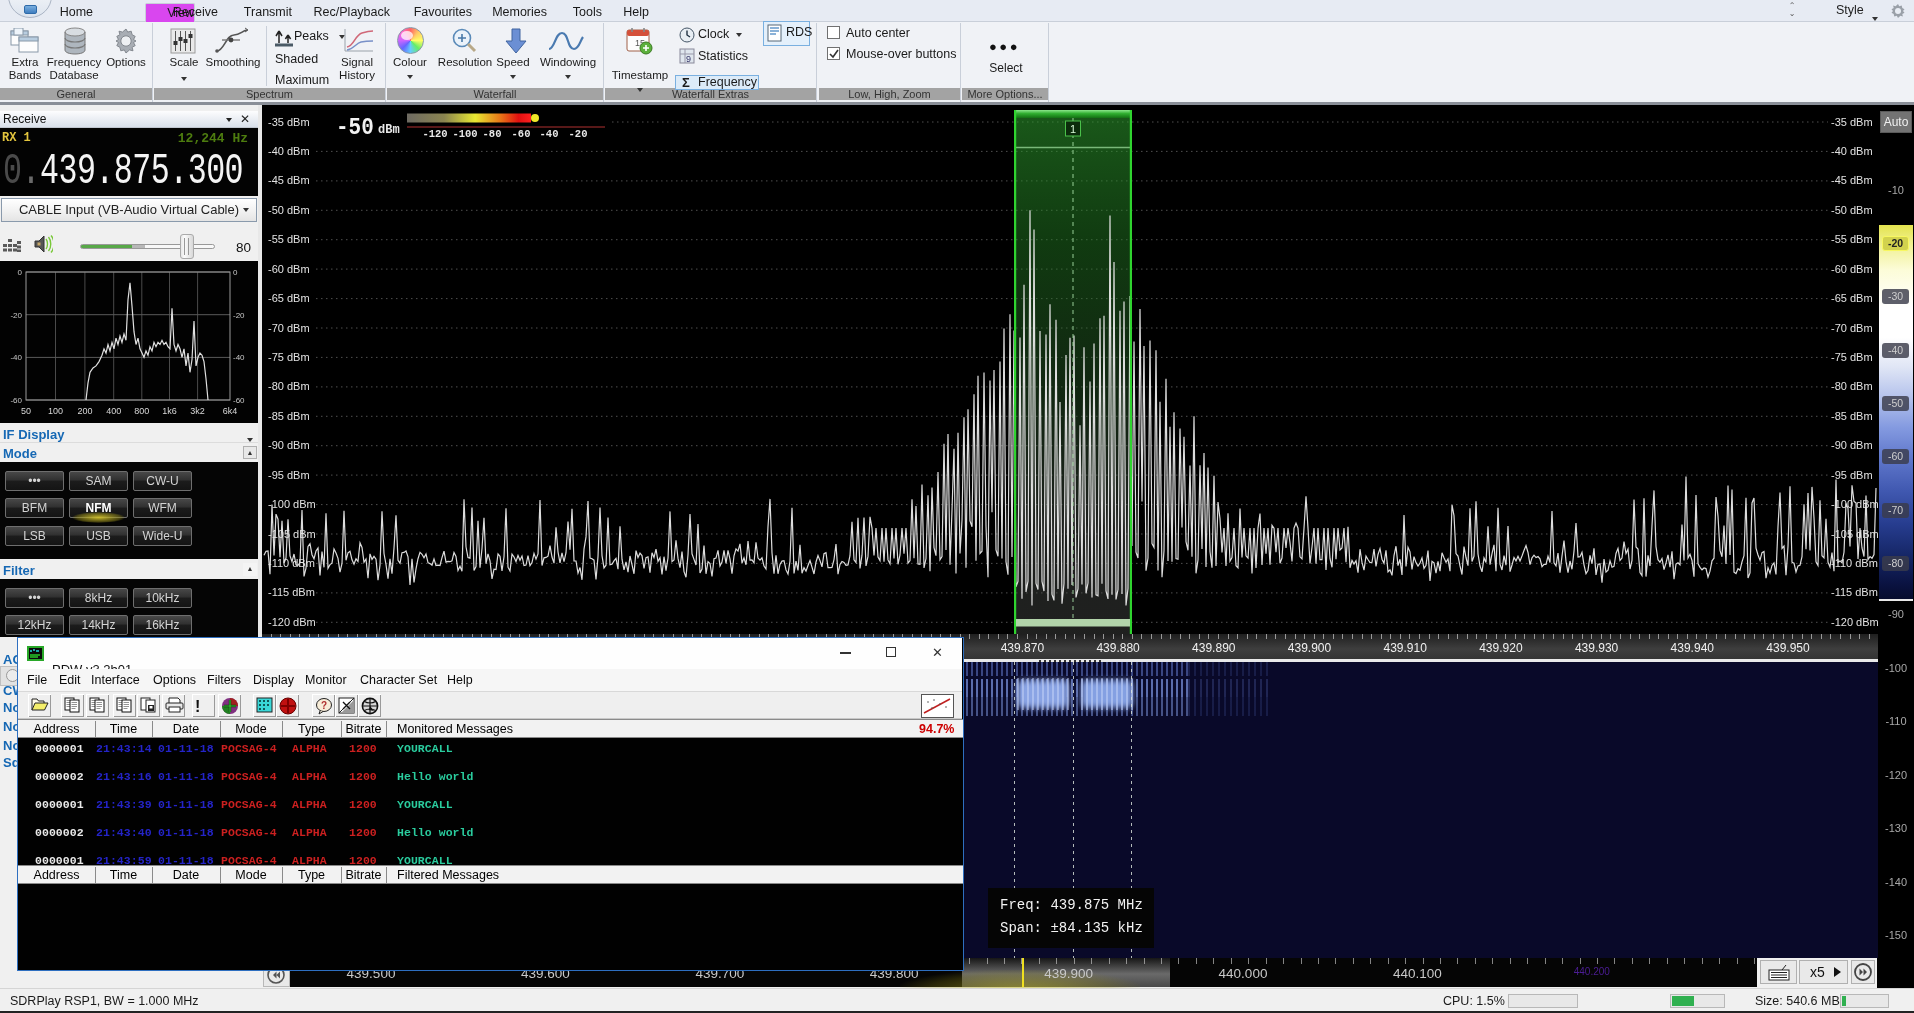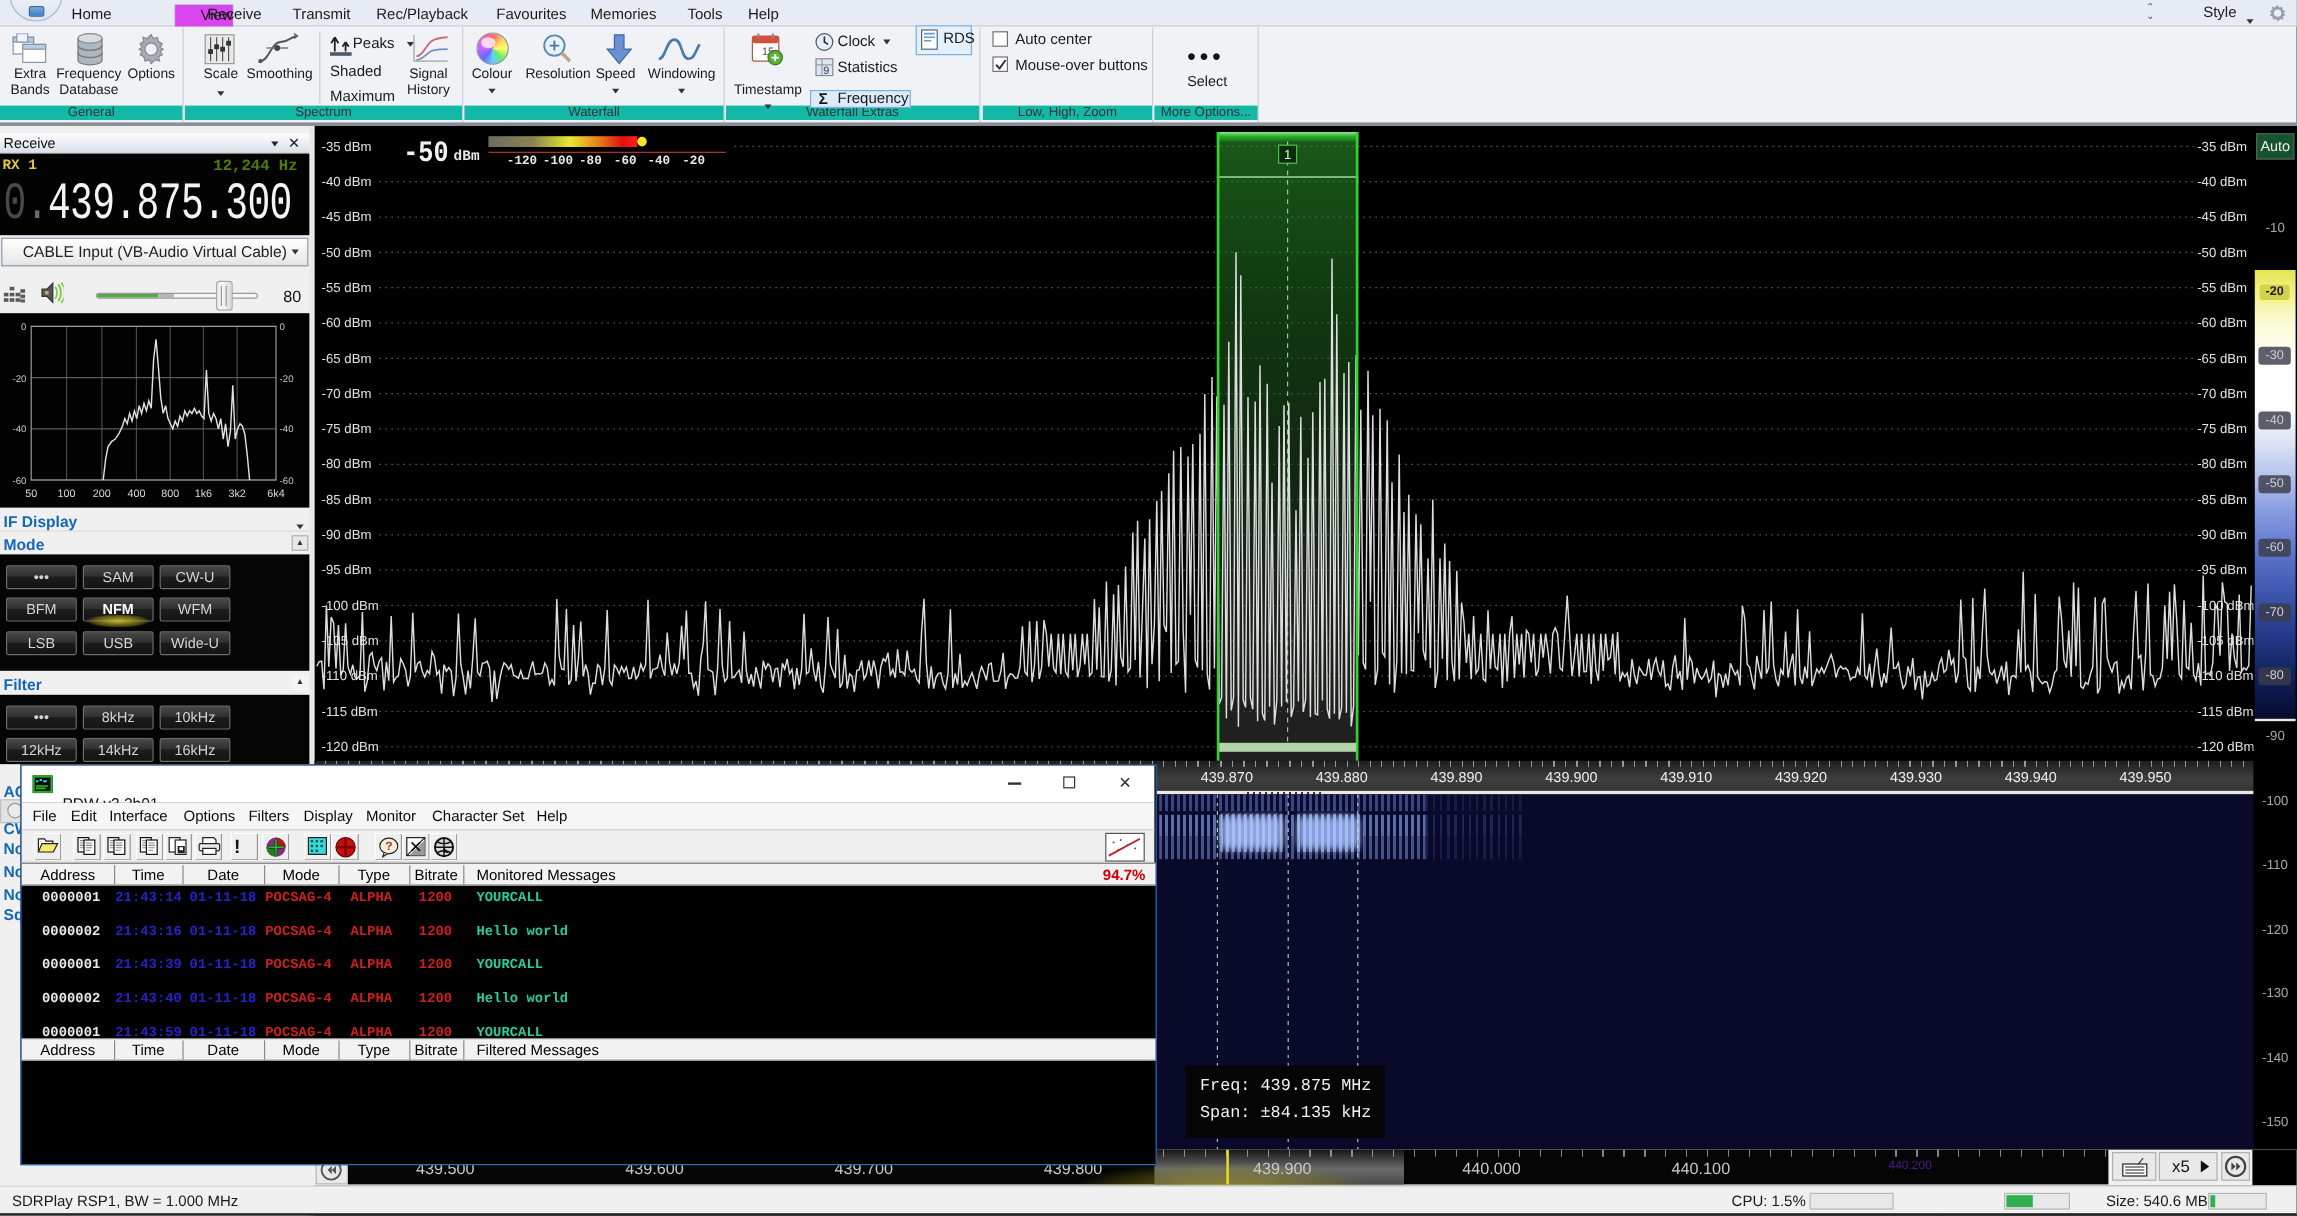--- a/index.html
+++ b/index.html
@@ -2,21 +2,21 @@
 <html><head><meta charset="utf-8"><title>SDR</title><style>
 *{margin:0;padding:0;box-sizing:border-box;}
 html,body{width:1914px;height:1013px;overflow:hidden;background:#000;}
 body{font-family:"Liberation Sans",sans-serif;position:relative;}
 .abs{position:absolute;}
 #ribbon{left:0;top:0;width:1914px;height:105px;background:#f0f2f6;}
 #tabrow{left:0;top:0;width:1914px;height:22px;background:#e7ebf3;border-bottom:1px solid #c9cfd9;}
 .tab{position:absolute;top:3px;height:19px;line-height:18px;font-size:12.5px;color:#1a1a1a;text-align:right;}
 .tabactive{background:#d946ef;border:1px solid #c9cfd9;border-bottom:none;border-radius:2px 2px 0 0;margin-left:43px;}
 .rgroup{position:absolute;top:23px;height:79px;border-right:1px solid #c9cfd9;}
-.rglabel{position:absolute;left:0;bottom:2px;width:100%;height:12px;background:#14b8a6;color:#333;font-size:11px;line-height:12px;text-align:center;}
+.rglabel{position:absolute;left:0;bottom:2px;width:100%;height:12px;background:#a3a3a3;color:#333;font-size:11px;line-height:12px;text-align:center;}
 .ritem{position:absolute;font-size:11.5px;color:#1a1a1a;text-align:center;line-height:13px;}
 .smalldown{display:inline-block;width:0;height:0;border-left:3.5px solid transparent;border-right:3.5px solid transparent;border-top:4px solid #333;vertical-align:middle;}
 .rowitem{position:absolute;font-size:11.5px;color:#1a1a1a;white-space:nowrap;line-height:15px;}
 .cb{position:absolute;width:13px;height:13px;border:1px solid #707070;background:#fff;}
 #leftpanel{left:0;top:105px;width:262px;height:908px;background:#f0f0f0;}
 .phead{position:absolute;left:0;width:258px;height:17px;background:linear-gradient(#fdfdfe,#d9e0ea);border-bottom:1px solid #c0c6cf;font-size:12px;color:#111;line-height:17px;padding-left:3px;}
 .bluehead{position:absolute;left:3px;font-size:13px;font-weight:bold;color:#1668b4;}
 .modebtn{position:absolute;width:59px;height:20px;background:linear-gradient(#484848,#303030 45%,#1c1c1c 50%,#141414);border:1px solid #6e6e6e;border-radius:2px;color:#d4d4d4;font-size:12px;text-align:center;line-height:19px;}
 .freqdigits{font-family:"Liberation Mono",monospace;color:#f4f4f4;}
 #freqbar{left:262px;top:634px;width:1616px;height:25px;background:linear-gradient(#1f1f1f,#3e3e3e 60%,#343434);}
@@ -416,21 +416,21 @@
     <div class="abs" style="left:819px;top:16px;width:52px;height:32px;background:repeating-linear-gradient(90deg,#cfdcfc 0 2px,transparent 2px 5px);opacity:0.45;"></div>
     <div class="abs" style="left:752px;top:0;width:1px;height:296px;background:repeating-linear-gradient(#dfe8df 0 3px,transparent 3px 7px);opacity:0.8;"></div>
     <div class="abs" style="left:811px;top:0;width:1px;height:296px;background:repeating-linear-gradient(#dfe8df 0 3px,transparent 3px 7px);opacity:0.8;"></div>
     <div class="abs" style="left:869px;top:0;width:1px;height:296px;background:repeating-linear-gradient(#dfe8df 0 3px,transparent 3px 7px);opacity:0.8;"></div>
     <div class="abs mono" style="left:726px;top:226px;width:166px;height:60px;background:#050505;color:#f2f2f2;font-size:14px;">
       <div style="position:absolute;left:12px;top:9px;">Freq: 439.875 MHz</div>
       <div style="position:absolute;left:12px;top:32px;">Span: ±84.135 kHz</div>
     </div>
   </div>
 <div id="rightcol" class="abs">
-    <div class="abs" style="left:2px;top:6px;width:32px;height:22px;background:#14532d;border:1px solid #5a5a5a;color:#f0f0f0;font-size:12px;text-align:center;line-height:21px;">Auto</div>
+    <div class="abs" style="left:2px;top:6px;width:32px;height:22px;background:#737373;border:1px solid #5a5a5a;color:#f0f0f0;font-size:12px;text-align:center;line-height:21px;">Auto</div>
     <div class="rcl" style="top:79px;">-10</div>
     <div class="abs" style="left:1px;top:120px;width:34px;height:375px;background:linear-gradient(
 #e4e44e 0,#f0f090 5%,#fcfcd8 12%,#ffffff 22%,#ffffff 30%,#dfe5f5 38%,#b4c2ec 46%,#849ae0 54%,#6078cc 62%,#4058b0 71%,#263c8e 80%,#142462 89%,#0a1240 96%,#060c2c 100%);"></div>
     <div class="abs" style="left:1px;top:494px;width:34px;height:2px;background:#e8e8e8;"></div>
     <div class="palbox" style="top:131px;background:#d2d24e;border:1.5px solid #f8f860;color:#222;font-weight:bold;line-height:12px;">-20</div>
     <div class="palbox" style="top:184px;">-30</div>
     <div class="palbox" style="top:238px;">-40</div>
     <div class="palbox" style="top:291px;">-50</div>
     <div class="palbox" style="top:344px;">-60</div>
     <div class="palbox" style="top:398px;">-70</div>

